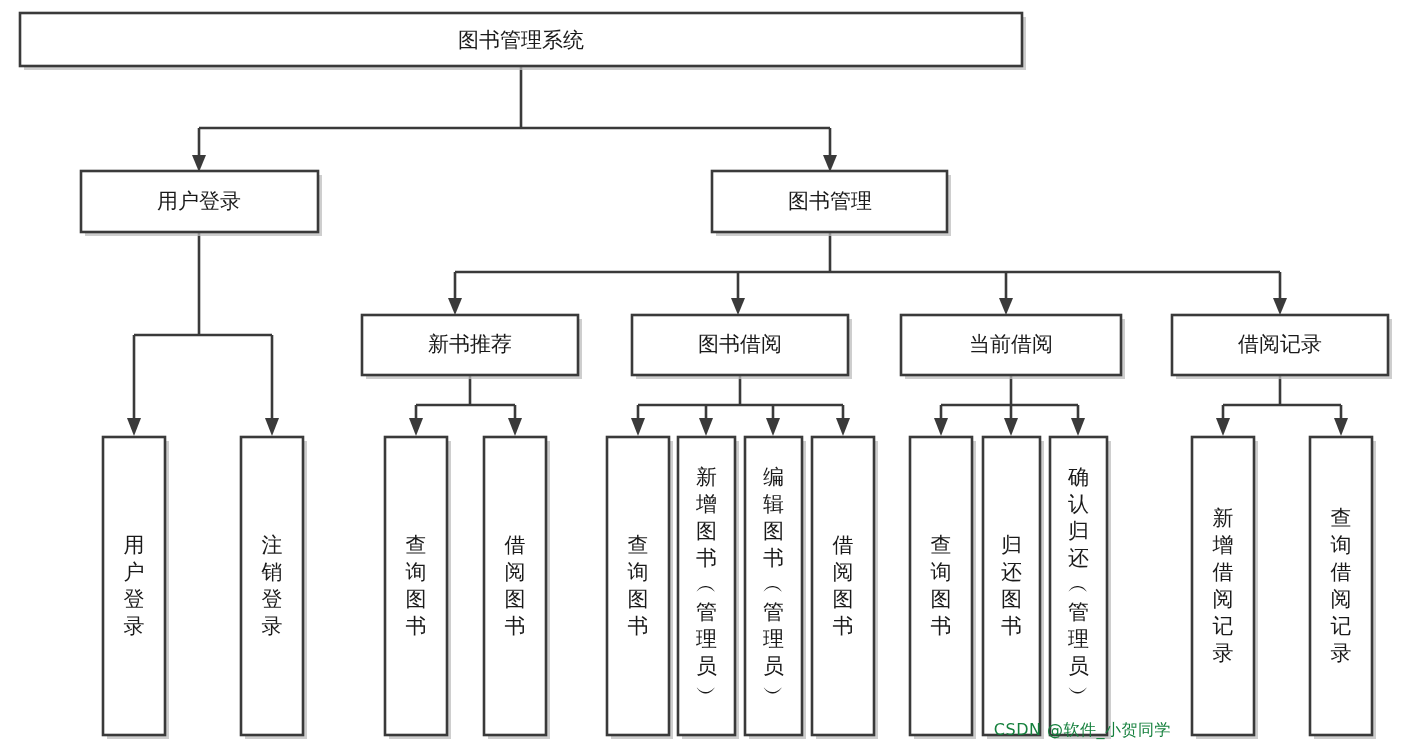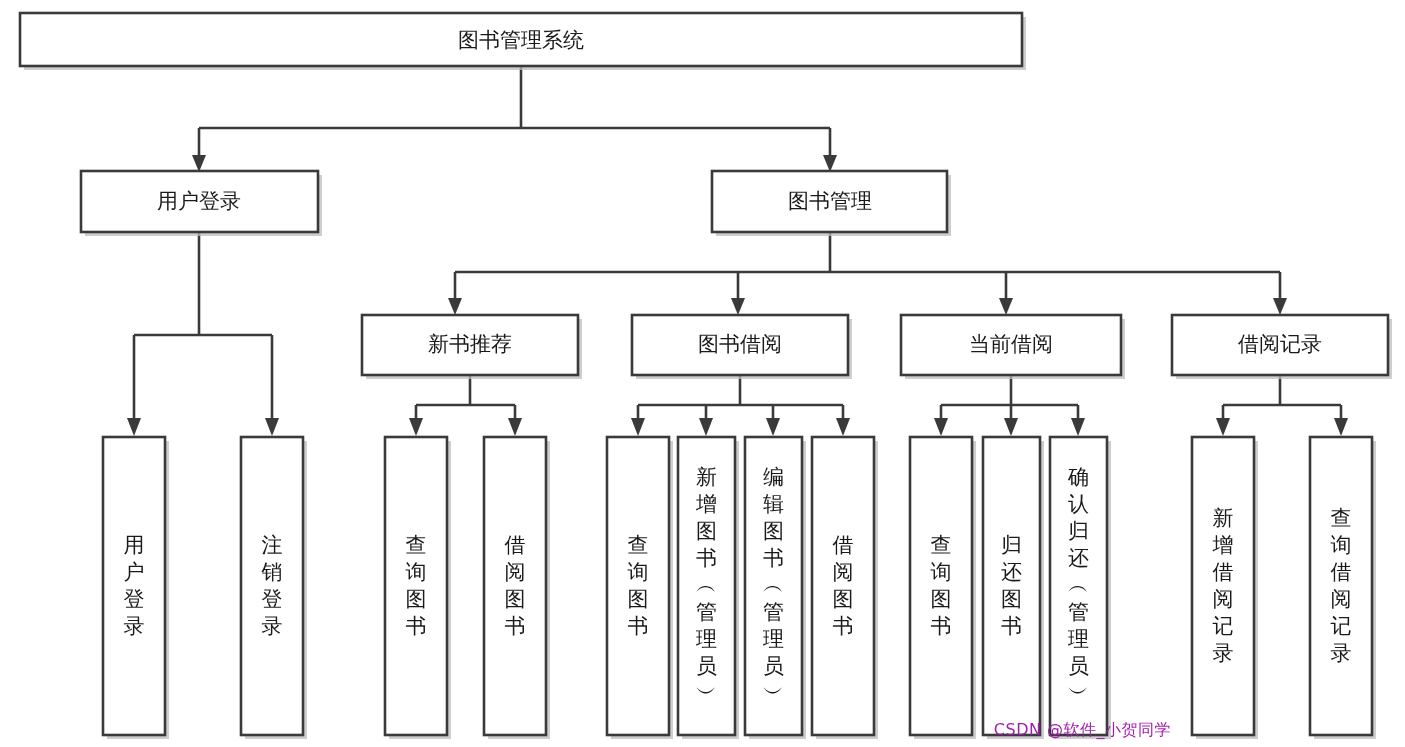--- a/index.html
+++ b/index.html
@@ -57,21 +57,21 @@
     font-size: 21px;
     fill: #1a1a1a;
     text-anchor: middle;
   }
   .watermark {
     position: absolute;
     right: 10px;
     bottom: 6px;
     font-family: "DejaVu Sans", "Liberation Sans", sans-serif;
     font-size: 16px;
-    color: #a21caf;
+    color: #15803d;
     white-space: nowrap;
     user-select: none;
     letter-spacing: 0.5px;
   }
 </style>
 </head>
 <body>
 
 <div id="diagram-root">
 

